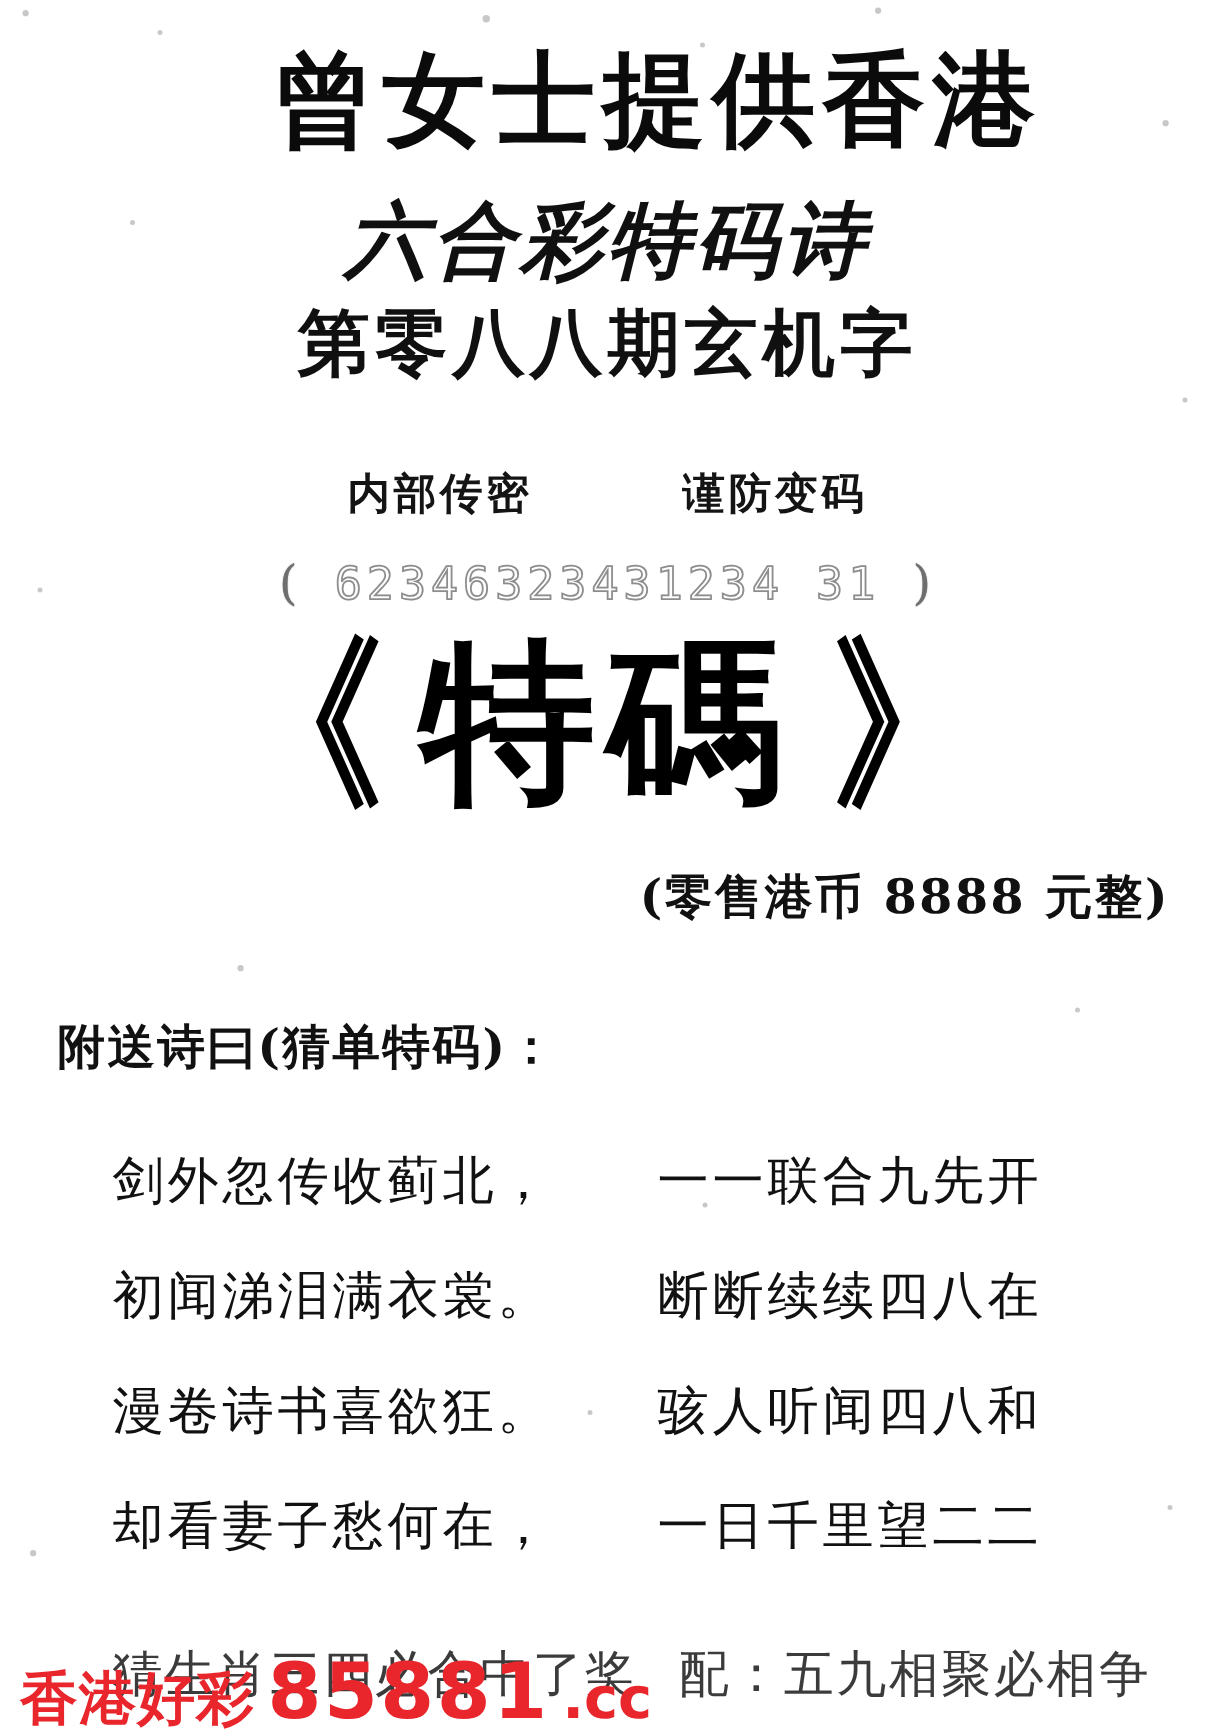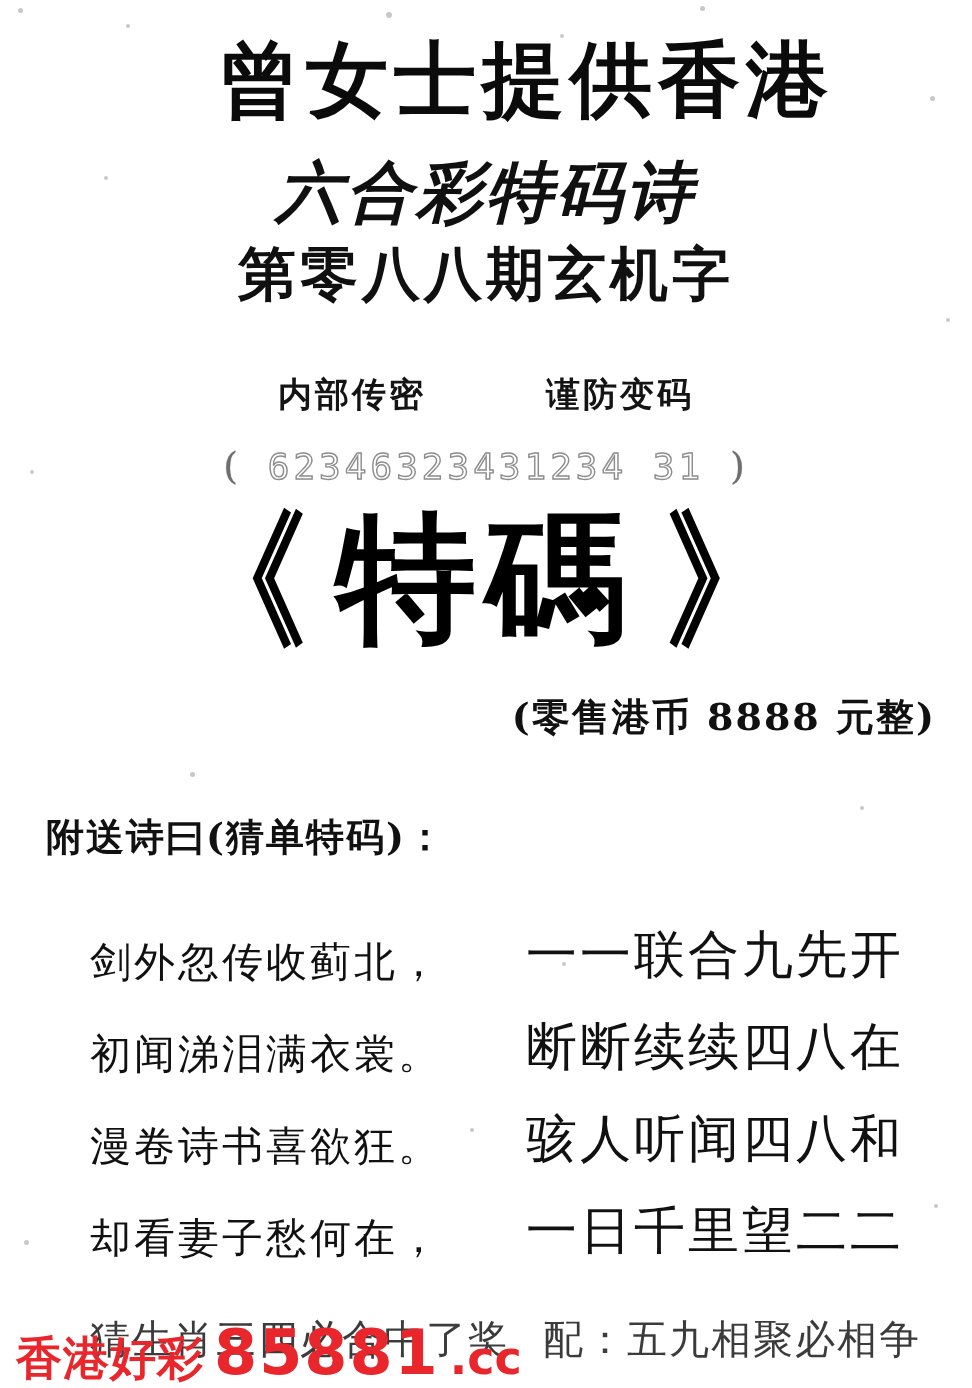--- a/index.html
+++ b/index.html
@@ -166,37 +166,37 @@
   }
 
   .poem-grid {
     position: absolute;
     top: 898px;
     left: 46px;
     width: 890px;
   }
   .poem-row {
     display: flex;
-    align-items: flex-end;
+    align-items: center;
     height: 92px;
   }
   .poem-left {
     width: 480px;
     padding-left: 44px;
     box-sizing: border-box;
     font-family: "DejaVu Serif", serif;
     font-size: 41px;
     letter-spacing: 3px;
     color: #111;
     white-space: nowrap;
   }
   .poem-right {
     flex: 1;
     font-family: "DejaVu Serif", serif;
-    font-size: 51px;
+    font-size: 41px;
     letter-spacing: 3px;
     color: #111;
     white-space: nowrap;
   }
 
   
   .bottom-line {
     position: absolute;
     top: 1312px;
     left: 46px;

